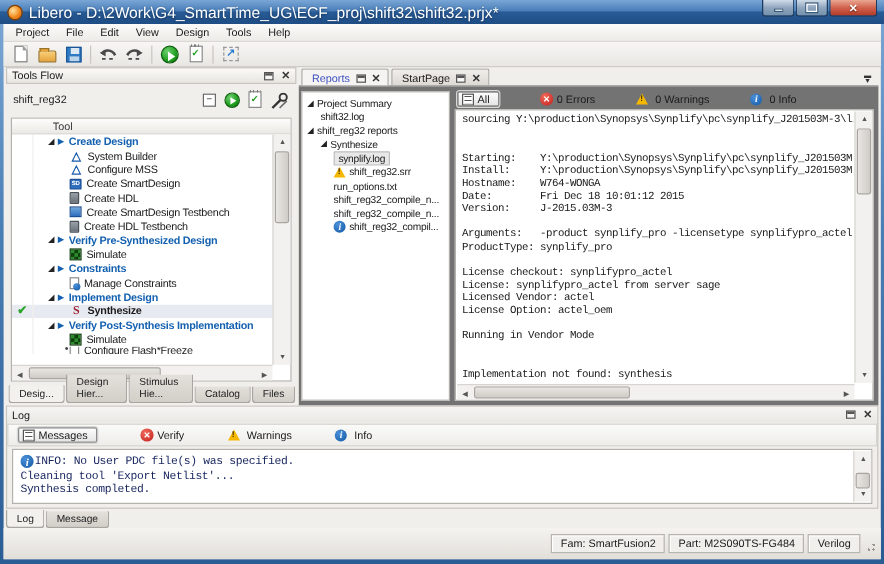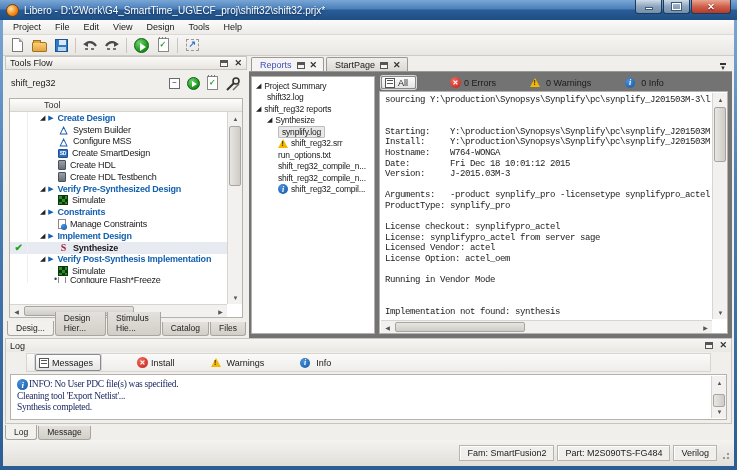--- a/index.html
+++ b/index.html
@@ -5,21 +5,21 @@
   * { box-sizing: border-box; margin: 0; padding: 0; }
   html,body { width: 737px; height: 470px; overflow: hidden; }
   body { font-family: "Liberation Sans", sans-serif; font-size: 9px; color: #1a1a1a; background:#1d4876; position: relative; }
 
   
   .win { position:absolute; inset:0; background:linear-gradient(180deg,#7fa9d6,#4a7fb5 40%,#2b5d95); }
   .titlebar { position:absolute; top:0; left:0; right:0; height:20px; display:flex; align-items:center; padding-left:6px;
     background:linear-gradient(180deg,#7aa6d6 0%,#4a7fb8 45%,#295c97 50%,#1f4d84 100%); }
   .app-ico { width:13px; height:13px; border-radius:50%; flex:none;
     background:radial-gradient(circle at 35% 35%,#ffe2a0,#f08a1d 55%,#c85a10); border:1px solid #7c3f06; margin-right:5px; }
-  .title-txt { color:#fff; font-size:10px; text-shadow:0 1px 2px #10305a; white-space:nowrap; }
+  .title-txt { color:#fff; font-size:13px; text-shadow:0 1px 2px #10305a; white-space:nowrap; }
   .winbtns { position:absolute; top:0; right:6px; display:flex; }
   .wbtn { height:14px; border:1px solid #1c3a5c; border-top:none; border-radius:0 0 3px 3px; display:flex; align-items:center; justify-content:center;
     background:linear-gradient(180deg,#cfdbe8,#8fa5bd 50%,#7490ab); color:#fff; font-size:8px; margin-left:1px; }
   .wbtn.min,.wbtn.max { width:27px; }
   .wbtn.close { width:40px; background:linear-gradient(180deg,#e9a791,#d0614d 50%,#b33a28); }
   .glyph-min { width:8px; height:3px; background:#fff; border:1px solid #3a5a7c; margin-top:4px; }
   .glyph-max { width:9px; height:7px; border:1px solid #fff; box-shadow:0 0 0 1px #3a5a7c; background:transparent; }
   .glyph-x { color:#fff; font-size:9px; font-weight:bold; text-shadow:0 1px 1px #5a1008; }
 
   .content { position:absolute; top:20px; left:3px; right:3px; bottom:4px; background:#f0efec; }
@@ -139,25 +139,25 @@
   .fbtn { display:flex; align-items:center; gap:3px;padding-left:24px; }
   .fbtn-box { border:1px solid #8a8a8a; border-radius:2px; background:linear-gradient(#fdfdfd,#e4e4e4); padding:1px 7px 0 3px;
     box-shadow:0 0 0 1px #d8d8d8; }
   .msg-box { position:absolute; top:17px; left:0; right:0; bottom:0; background:#fff; border:1px solid #b5b2ad; }
   .msg-lines { position:absolute; top:3px; left:5px; right:16px; bottom:14px; overflow:hidden;
     font-family:"Liberation Mono", monospace; font-size:9px; line-height:10.6px; letter-spacing:-0.4px; white-space:pre; color:#1a1a1a; }
 
   
   .log-panel { position:absolute; left:2px; right:2px; top:318px; height:86px; background:#f0efec; border:1px solid #c8c5c0; }
   .log-hdr { height:13px; display:flex; align-items:center; padding:0 4px; background:linear-gradient(#f6f5f3,#eae8e4); }
-  .log-filter { height:19px; display:flex; gap:12px; padding-left:8px; border:1px solid #d8d5d0; margin:1px 20px; background:linear-gradient(#fafaf9,#eeedea); }
+  .log-filter { height:19px; display:flex; align-items:center; gap:12px; padding-left:8px; border:1px solid #d8d5d0; margin:1px 0; background:linear-gradient(#fafaf9,#eeedea); }
   .log-box { position:absolute; top:35px; left:4px; right:4px; bottom:3px; background:#fff; border:1px solid #b5b2ad; }
   .log-lines { position:absolute; top:4px; left:6px; right:16px; bottom:2px; overflow:hidden;
     font-family:"Liberation Mono", monospace; font-size:9.5px; line-height:11.5px; letter-spacing:-0.3px; white-space:pre; color:#16245e; }
-  .log-lines .ll { display:flex; height:11.5px;font-family:Liberation Serif, serif; }
+  .log-lines .ll { display:flex; height:11.5px; }
   .log-lines .info-ico { width:11px; height:11px; font-size:9px; margin-right:1px; }
 
   .bottom-tabs { position:absolute; top:404px; left:2px; height:16px; }
   .status-bar { position:absolute; top:420px; left:0; right:0; bottom:0; background:linear-gradient(#f4f3f0,#e2dfda); display:flex; align-items:center; justify-content:flex-end; padding-right:4px; gap:3px; }
   .sbox { border:1px solid #b8b5b0; background:#f0efec; box-shadow:inset 1px 1px 0 #fff; padding:2px 7px; font-size:9px; white-space:nowrap; }
   .grip { width:10px; height:14px; background:
     radial-gradient(circle 1px at 8px 12px,#9a9792 99%,transparent),
     radial-gradient(circle 1px at 8px 8px,#9a9792 99%,transparent),
     radial-gradient(circle 1px at 4px 12px,#9a9792 99%,transparent); }
 </style>
@@ -279,20 +279,26 @@
                 <span class="state"></span>
                 <span class="ind" style="width: 30px;"></span>
                 <span class="ti ti-sd">SD</span>
                 <span class="label">Create SmartDesign</span>
               </div>
               <div class="frow">
                 <span class="state"></span>
                 <span class="ind" style="width: 30px;"></span>
                 <span class="ti ti-hdl"></span>
                 <span class="label">Create HDL</span>
+              </div>
+              <div class="frow">
+                <span class="state"></span>
+                <span class="ind" style="width: 30px;"></span>
+                <span class="ti ti-sdtb"></span>
+                <span class="label">Create SmartDesign Testbench</span>
               </div>
               <div class="frow">
                 <span class="state"></span>
                 <span class="ind" style="width: 30px;"></span>
                 <span class="ti ti-hdl"></span>
                 <span class="label">Create HDL Testbench</span>
               </div>
               <div class="frow cat">
                 <span class="state"></span>
                 <span class="ind" style="width: 12px;"></span>
@@ -481,21 +487,21 @@
         <span class="mi-float"></span>
         <span class="mi-close">✕</span>
       </div>
       <div class="log-filter">
         <span class="fbtn fbtn-box">
           <span class="mi-list"></span>
           <span>Messages</span>
         </span>
         <span class="fbtn">
           <span class="err-ico"></span>
-          <span>Install</span>
+          <span>Verify</span>
         </span>
         <span class="fbtn">
           <span class="warn-tri"></span>
           <span>Warnings</span>
         </span>
         <span class="fbtn">
           <span class="info-ico"></span>
           <span>Info</span>
         </span>
       </div>

